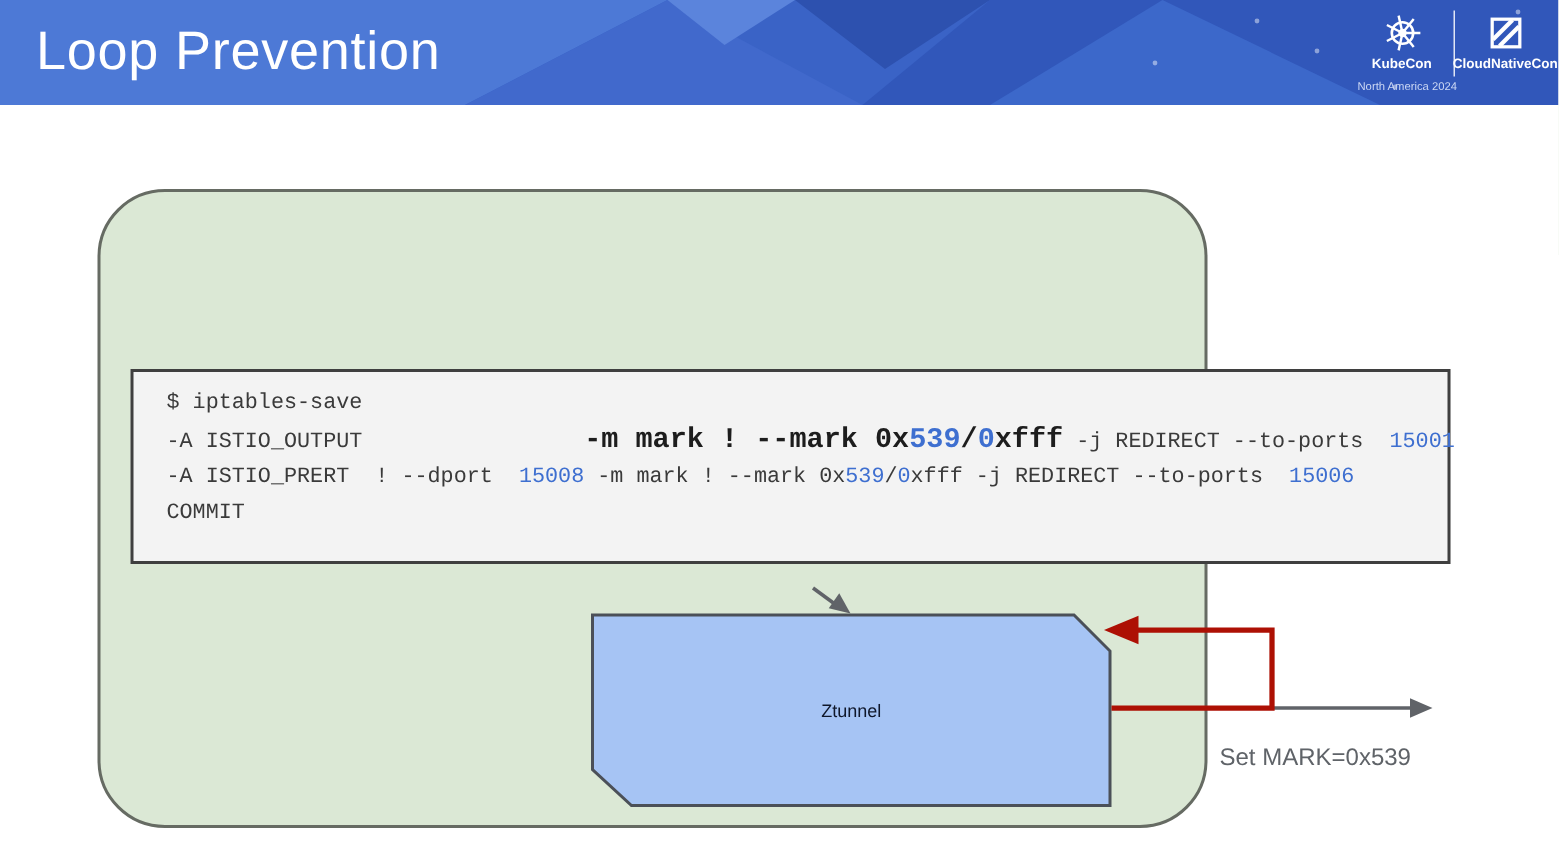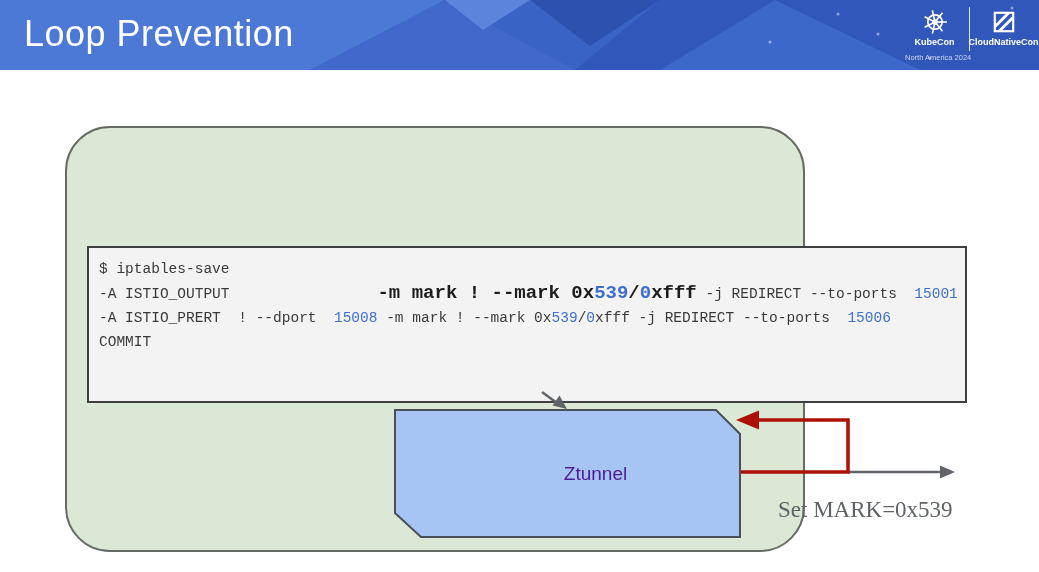--- a/index.html
+++ b/index.html
@@ -30,41 +30,41 @@
 
   
   .pod-box{position:absolute;left:65px;top:126px;width:740px;height:426px;box-sizing:border-box;
         background:var(--pod-fill,#dbe8d5);border:2px solid var(--pod-border,#666b63);
         border-radius:45px;z-index:1;}
   .pod-title{position:absolute;left:0;right:0;top:24px;text-align:center;font-size:19px;
         color:#000;}
   .curl-text{position:absolute;left:88px;top:229px;font-family:"DejaVu Sans Mono",monospace;
         font-size:18px;letter-spacing:.3px;color:var(--curl-text,#3c4043);white-space:pre;z-index:1;}
 
-  .code-box{position:absolute;left:87px;top:246px;width:880px;height:157px;box-sizing:border-box;
+  .code-box{position:absolute;left:87px;top:246px;width:880px;height:130px;box-sizing:border-box;
         background:var(--code-bg,#f3f3f3);border:2px solid var(--code-border,#3f3f3f);
-        z-index:2;padding:9px 10px;}
+        z-index:2;padding:9px 22px;}
   .code-line{height:24.4px;line-height:24.4px;white-space:pre;
         font-family:"Liberation Mono",monospace;font-size:14.5px;color:var(--code-text,#3a3a3a);}
   .seg{white-space:pre;}
   .seg.blue{color:var(--accent-blue,#3e6fd0);}
   .seg.em{font-weight:bold;font-size:19px;color:#1d1d1d;}
   .seg.em.blue{color:var(--accent-blue,#3e6fd0);}
 
   .overlay{position:absolute;left:0;top:0;width:1039px;height:572px;z-index:3;pointer-events:none;}
   .zt-shape{fill:var(--ztunnel-fill,#a6c4f4);stroke:var(--ztunnel-border,#4b5058);stroke-width:2;}
   .red-line{stroke:var(--arrow-red,#ad1004);stroke-width:3.5;fill:none;}
   .red-head{fill:var(--arrow-red,#ad1004);}
   .gray-line{stroke:var(--arrow-gray,#606368);stroke-width:2.4;fill:none;}
   .gray-head{fill:var(--arrow-gray,#606368);}
 
   .ztunnel-label{position:absolute;left:395px;top:410px;width:345px;height:127px;z-index:4;
-        display:flex;align-items:center;justify-content:center;font-size:19px;color:#4c1d95;padding-left:28px;}
-  .mark-label{position:absolute;left:778px;top:497px;z-index:4;
-        font-family:Liberation Serif, serif;font-size:23px;color:var(--mark-text,#5f6368);
+        display:flex;align-items:center;justify-content:center;font-size:12px;color:#0f172a;}
+  .mark-label{position:absolute;left:813px;top:497px;z-index:4;
+        font-family:Liberation Sans, sans-serif;font-size:16px;color:var(--mark-text,#5f6368);
         white-space:nowrap;}
 </style>
 </head>
 <body>
 
 <div class="page">
 
   <div class="header">
     <svg class="header-bg" viewBox="0 0 1039 70" preserveAspectRatio="none">
       <rect class="hb" x="0" y="0" width="1039" height="70"></rect>

